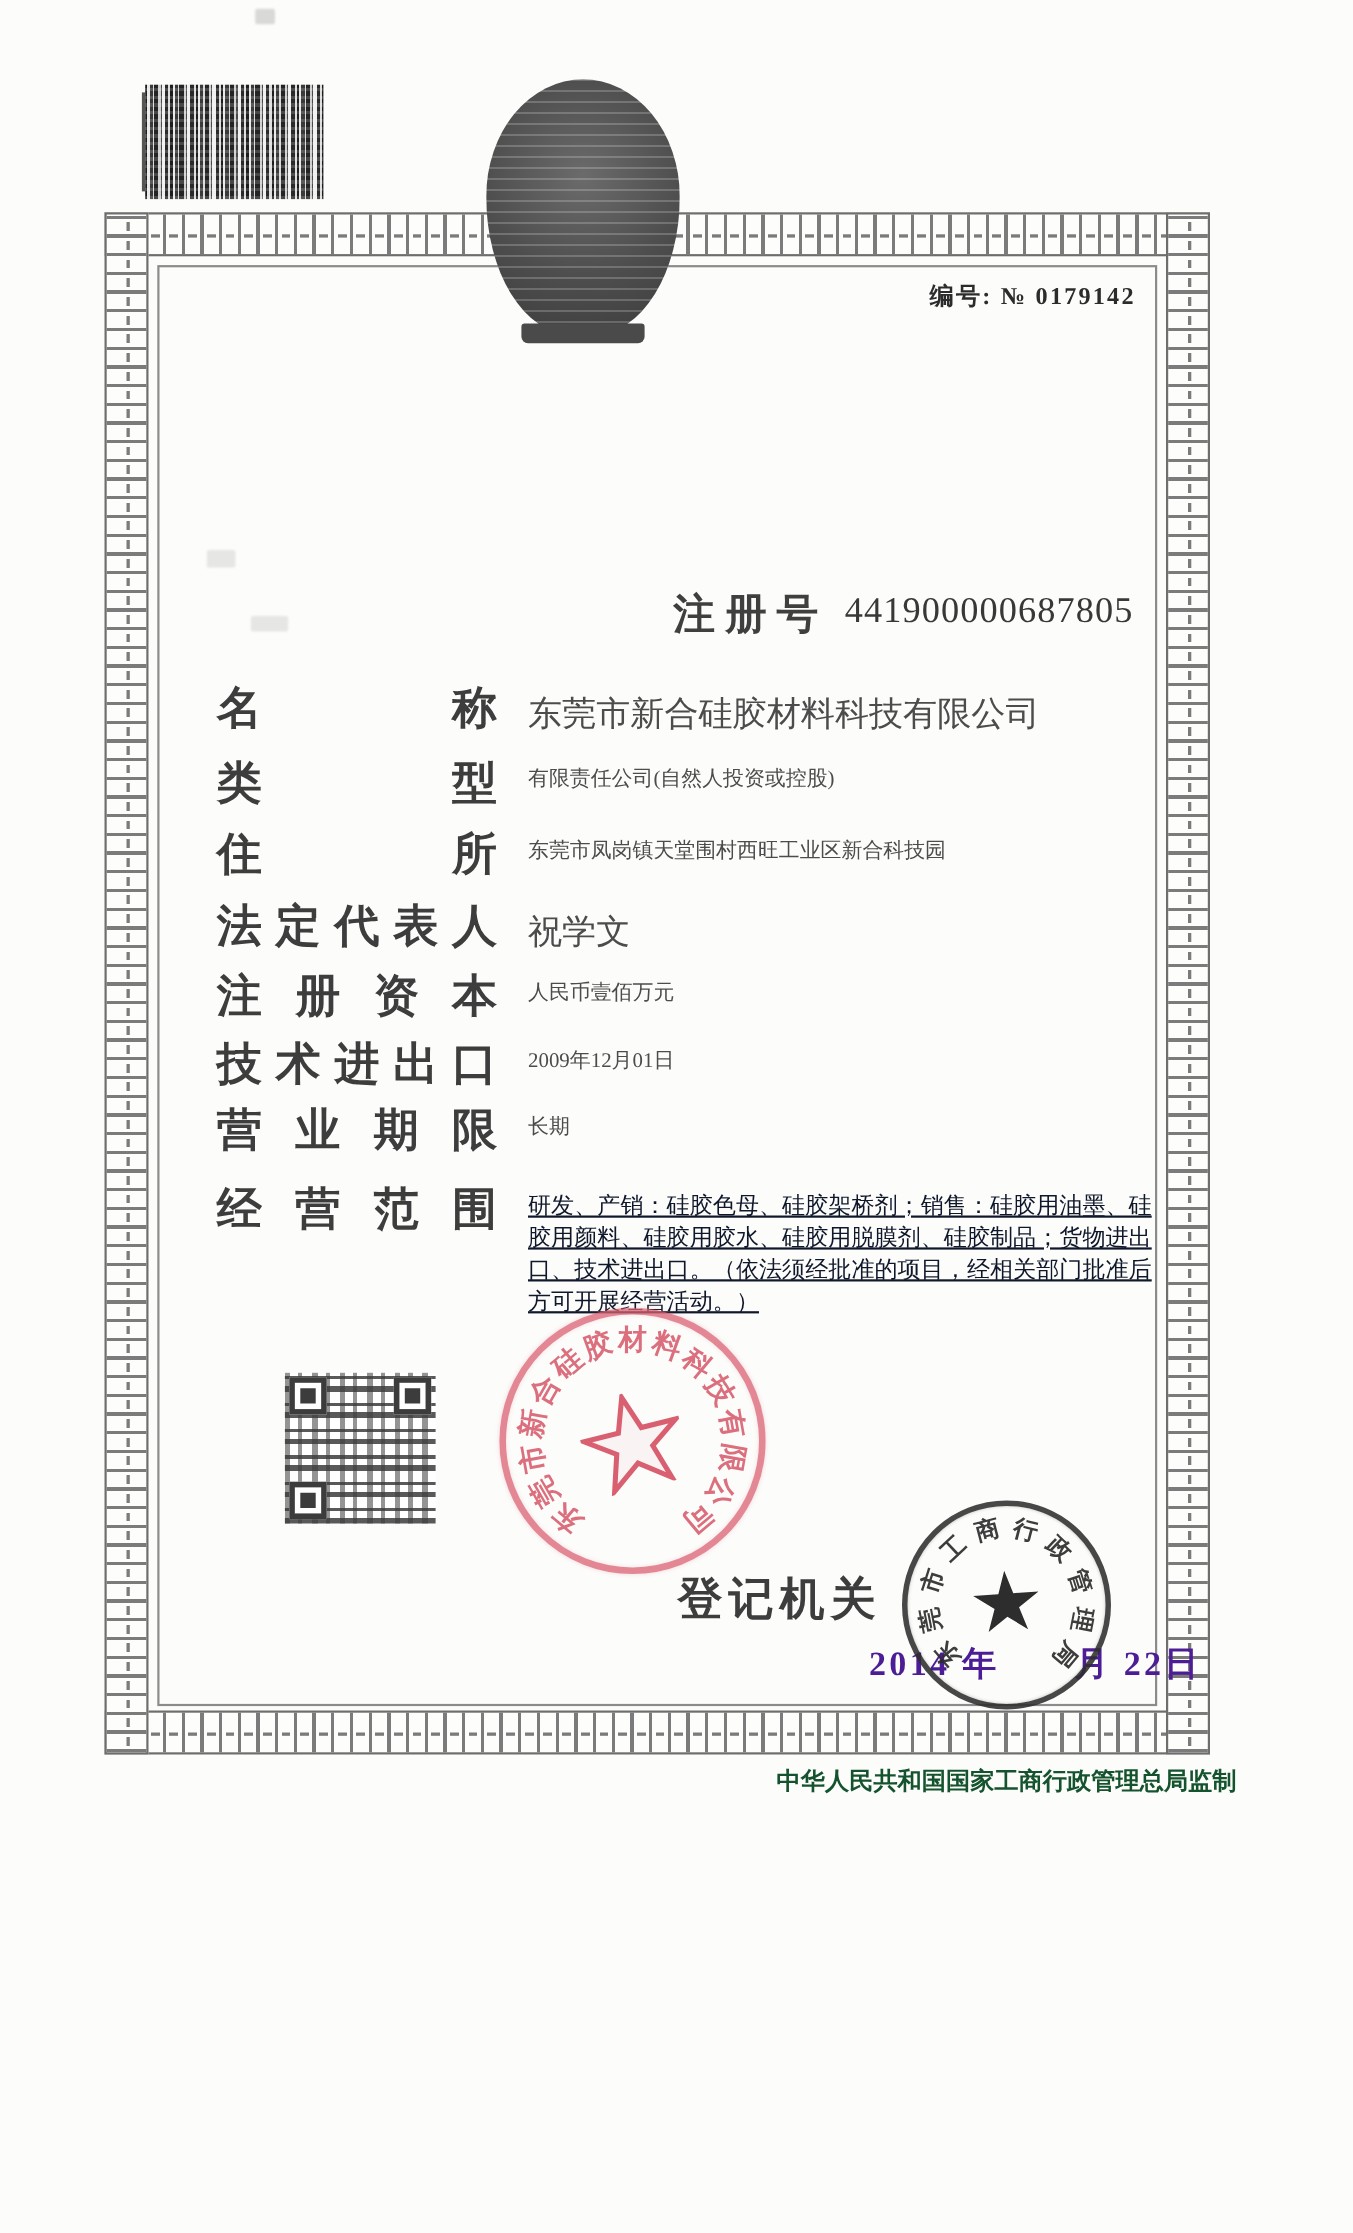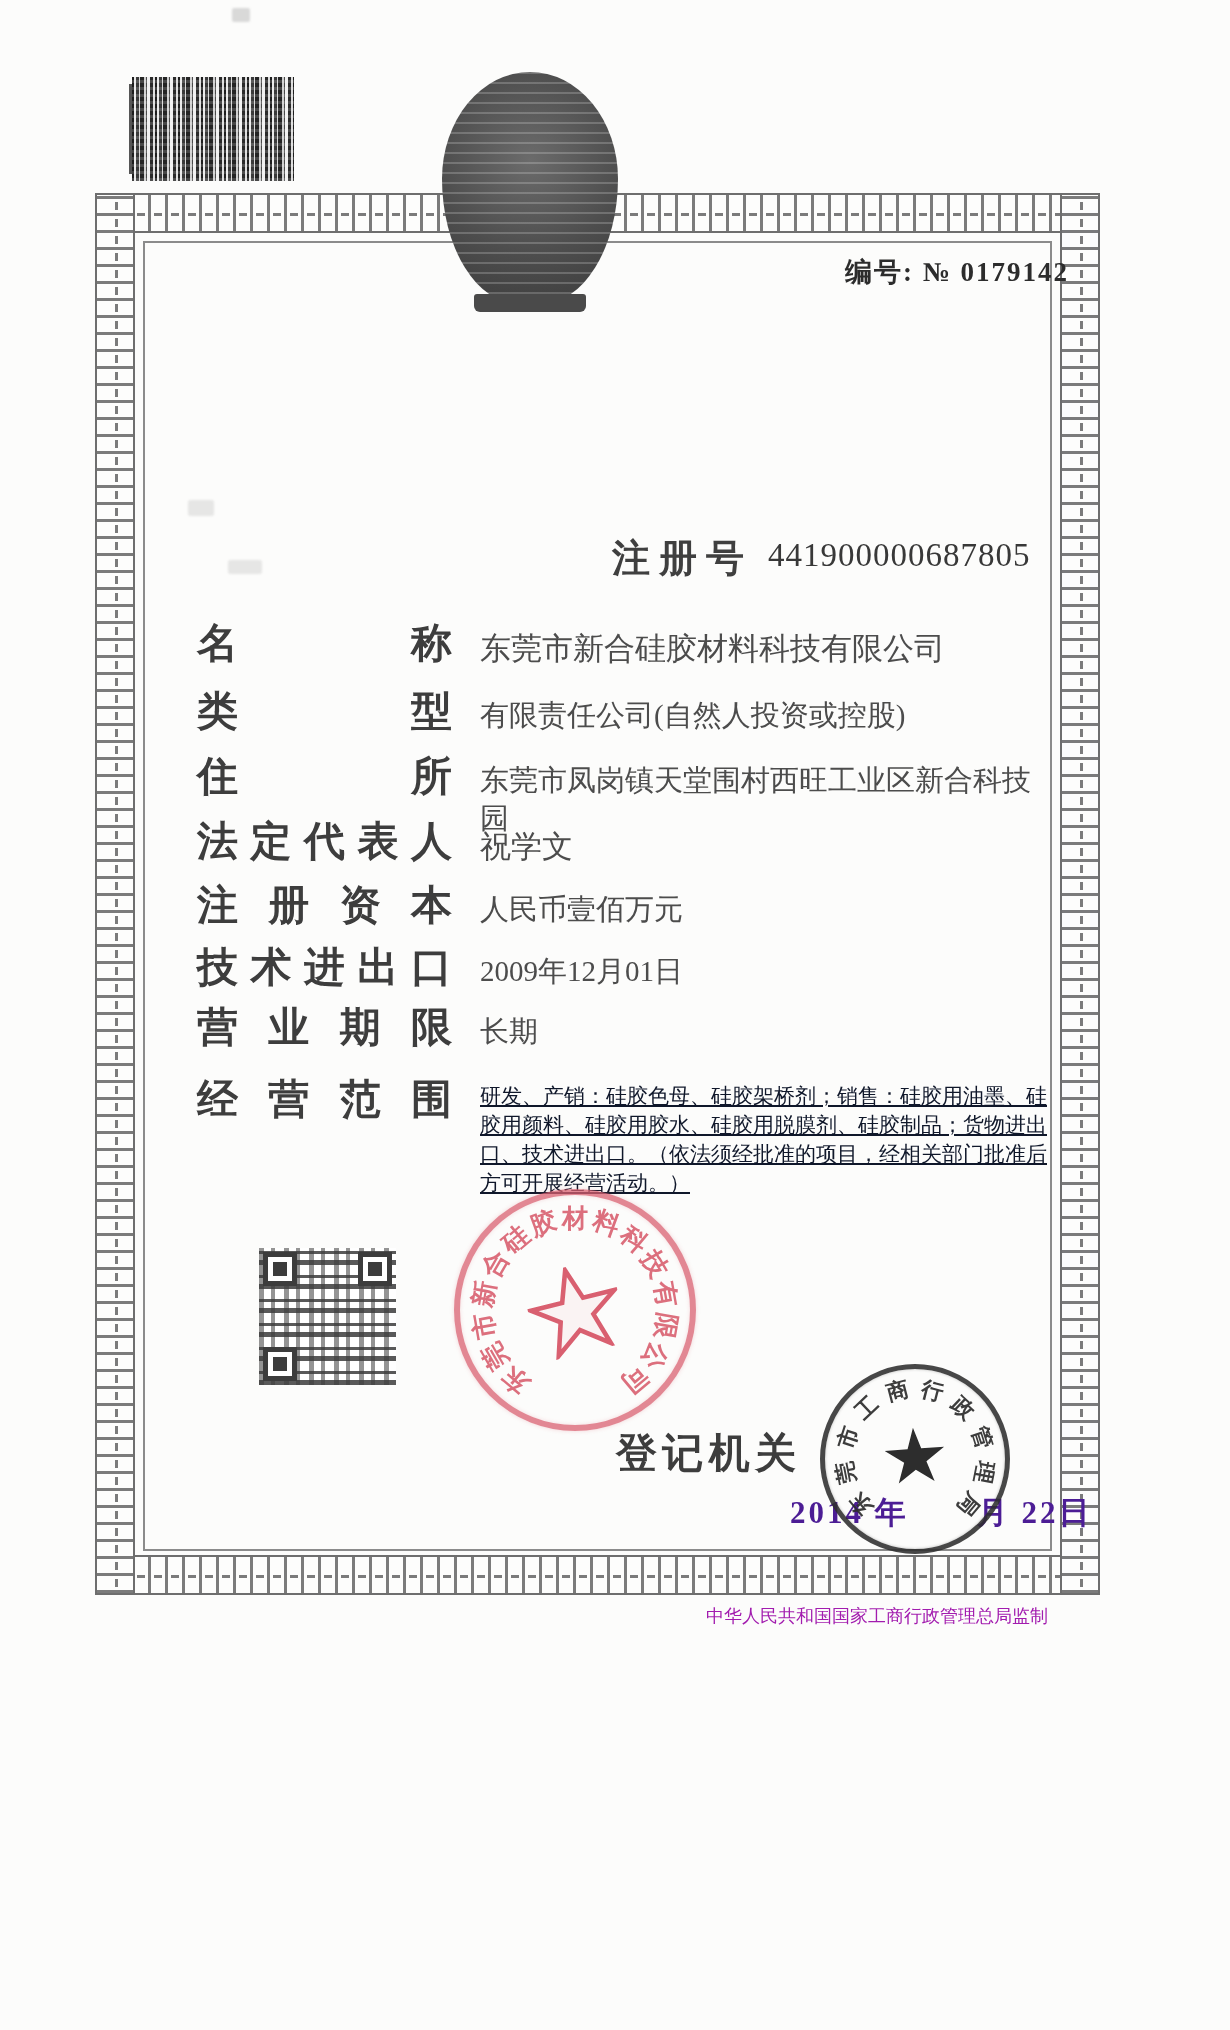--- a/index.html
+++ b/index.html
@@ -52,21 +52,21 @@
       repeating-linear-gradient(0deg,#7b7b7b 0 3px,transparent 3px 17px),
       repeating-linear-gradient(0deg,transparent 0 6px,#7b7b7b 6px 14px,transparent 14px 17px);
     background-size:100% 100%,3px 100%;
     background-position:0 0,55% 0;
     background-repeat:repeat,repeat-y;
   }
   .innerline{position:absolute;left:143px;top:241px;width:905px;height:1306px;border:2px solid #8b8b8b;z-index:1;}
 
   
   .serial{
-    position:absolute;left:845px;top:254px;font-size:27px;letter-spacing:2px;
+    position:absolute;left:845px;top:254px;font-size:22px;letter-spacing:2px;
     color:#2c2c2c;font-weight:bold;z-index:4;white-space:nowrap;
     font-family:"Liberation Serif","DejaVu Serif",serif;
   }
   .title{
     position:absolute;left:283px;top:326px;width:650px;z-index:4;
     font-size:140px;line-height:1.1;font-weight:900;color:#262626;
     text-align:justify;text-align-last:justify;
     font-family:"DejaVu Sans","Liberation Sans",sans-serif;
     filter:blur(.4px);
   }
@@ -80,21 +80,21 @@
     font-family:"Liberation Serif","DejaVu Serif",serif;
   }
 
   
   .row{position:absolute;left:0;width:100%;z-index:4;}
   .flabel{
     position:absolute;left:197px;width:255px;font-size:41px;color:#3d3d3d;font-weight:600;
     text-align:justify;text-align-last:justify;line-height:1.15;
   }
   .fvalue{
-    position:absolute;left:480px;width:565px;font-size:29px;color:#4c4c4c;
+    position:absolute;left:480px;width:565px;font-size:19px;color:#4c4c4c;
     line-height:1.3;padding-top:9px;
   }
   .fvalue.big{font-size:31px;}
   .fvalue.scope{font-size:21px;width:580px;line-height:1.38;color:#0f172a;padding-top:6px;text-decoration:underline;}
 
   
   .qr{
     position:absolute;left:259px;top:1248px;width:137px;height:137px;z-index:4;background:#fff;
     background-image:
       repeating-linear-gradient(0deg,rgba(60,60,60,.85) 0 5px,transparent 5px 11px,rgba(60,60,60,.85) 11px 14px,transparent 14px 24px),
@@ -136,21 +136,21 @@
     font-size:41px;color:#3d3d3d;font-weight:600;text-align:justify;text-align-last:justify;
   }
   .issue-date{
     position:absolute;left:790px;top:1492px;z-index:4;font-size:31px;color:#4c1d95;
     letter-spacing:3px;white-space:nowrap;font-weight:600;
   }
   .footer-left{
     position:absolute;left:98px;top:1603px;font-size:21px;color:#3c3c3c;z-index:4;white-space:nowrap;
   }
   .footer-right{
-    position:absolute;left:706px;top:1604px;font-size:18px;color:#a21caf;z-index:4;white-space:nowrap;font-weight:400;
+    position:absolute;left:706px;top:1604px;font-size:22px;color:#14532d;z-index:4;white-space:nowrap;font-weight:700;
   }
 </style>
 </head>
 <body>
 
 <div class="page">
 
   <div class="smudge" style="left:232px;top:8px;width:18px;height:14px;"></div>
   <div class="smudge" style="left:188px;top:500px;width:26px;height:16px;opacity:.22;"></div>
   <div class="smudge" style="left:228px;top:560px;width:34px;height:14px;opacity:.22;"></div>

